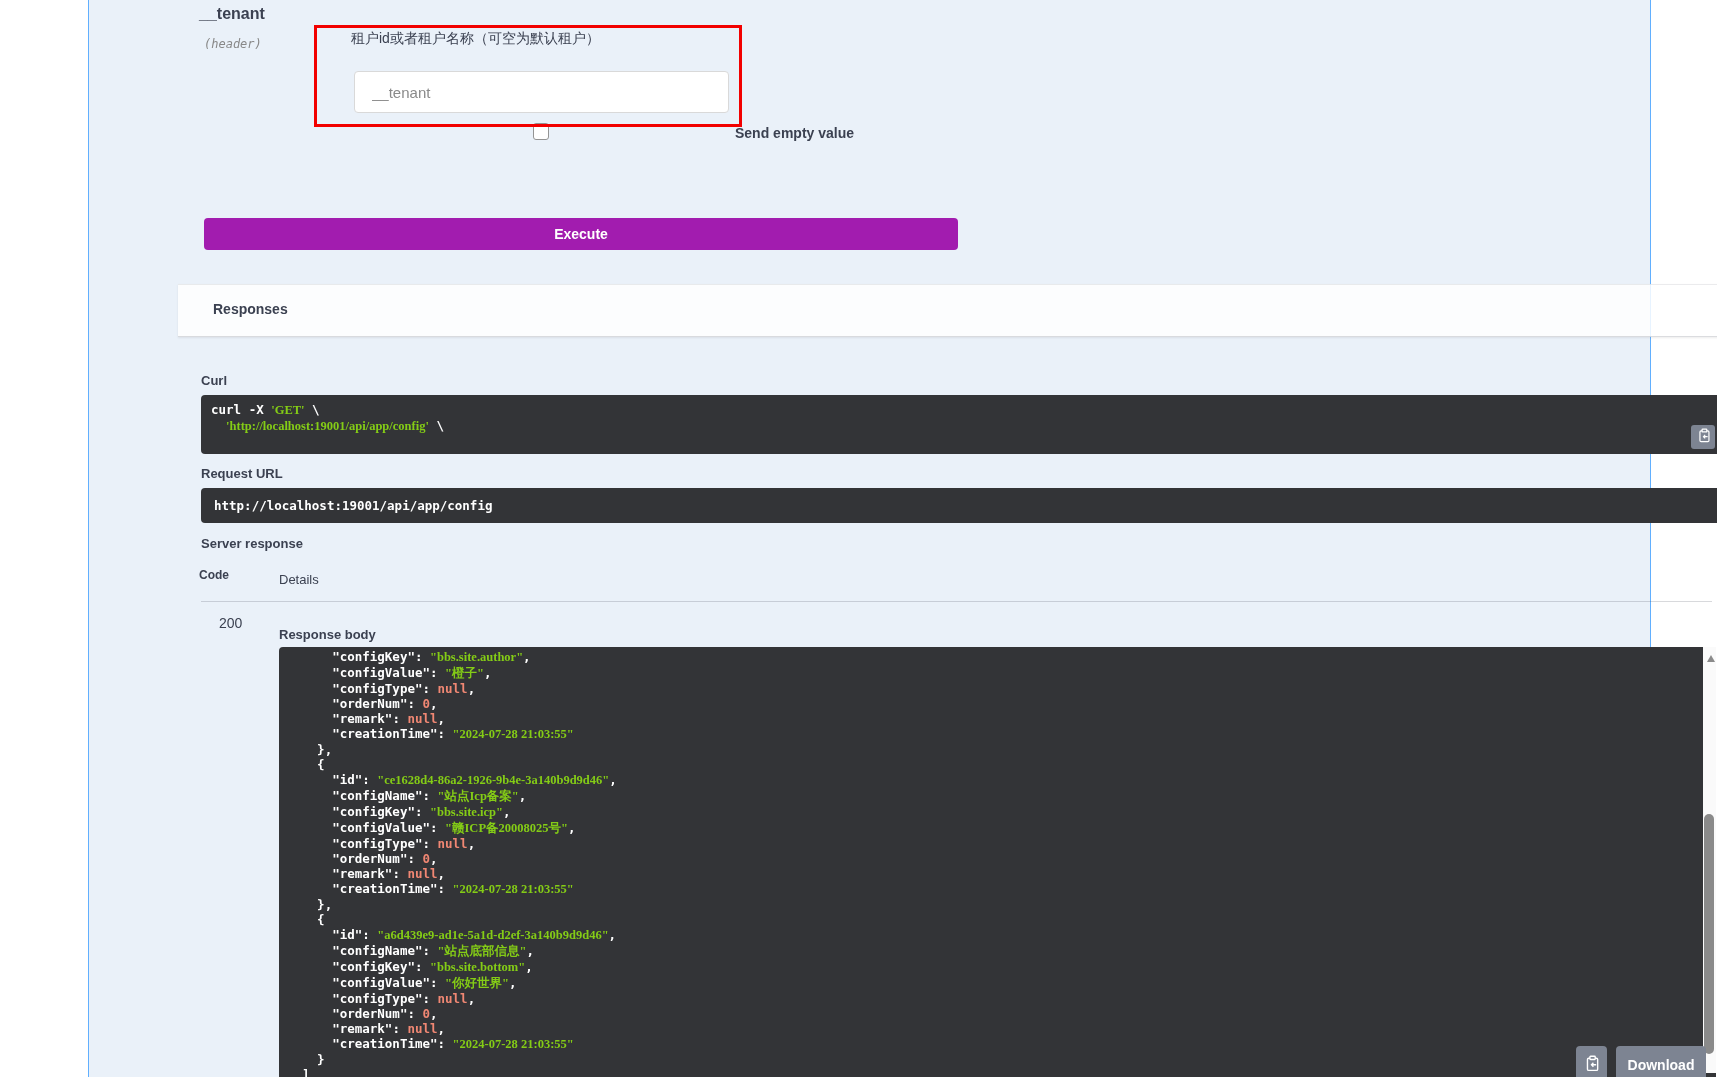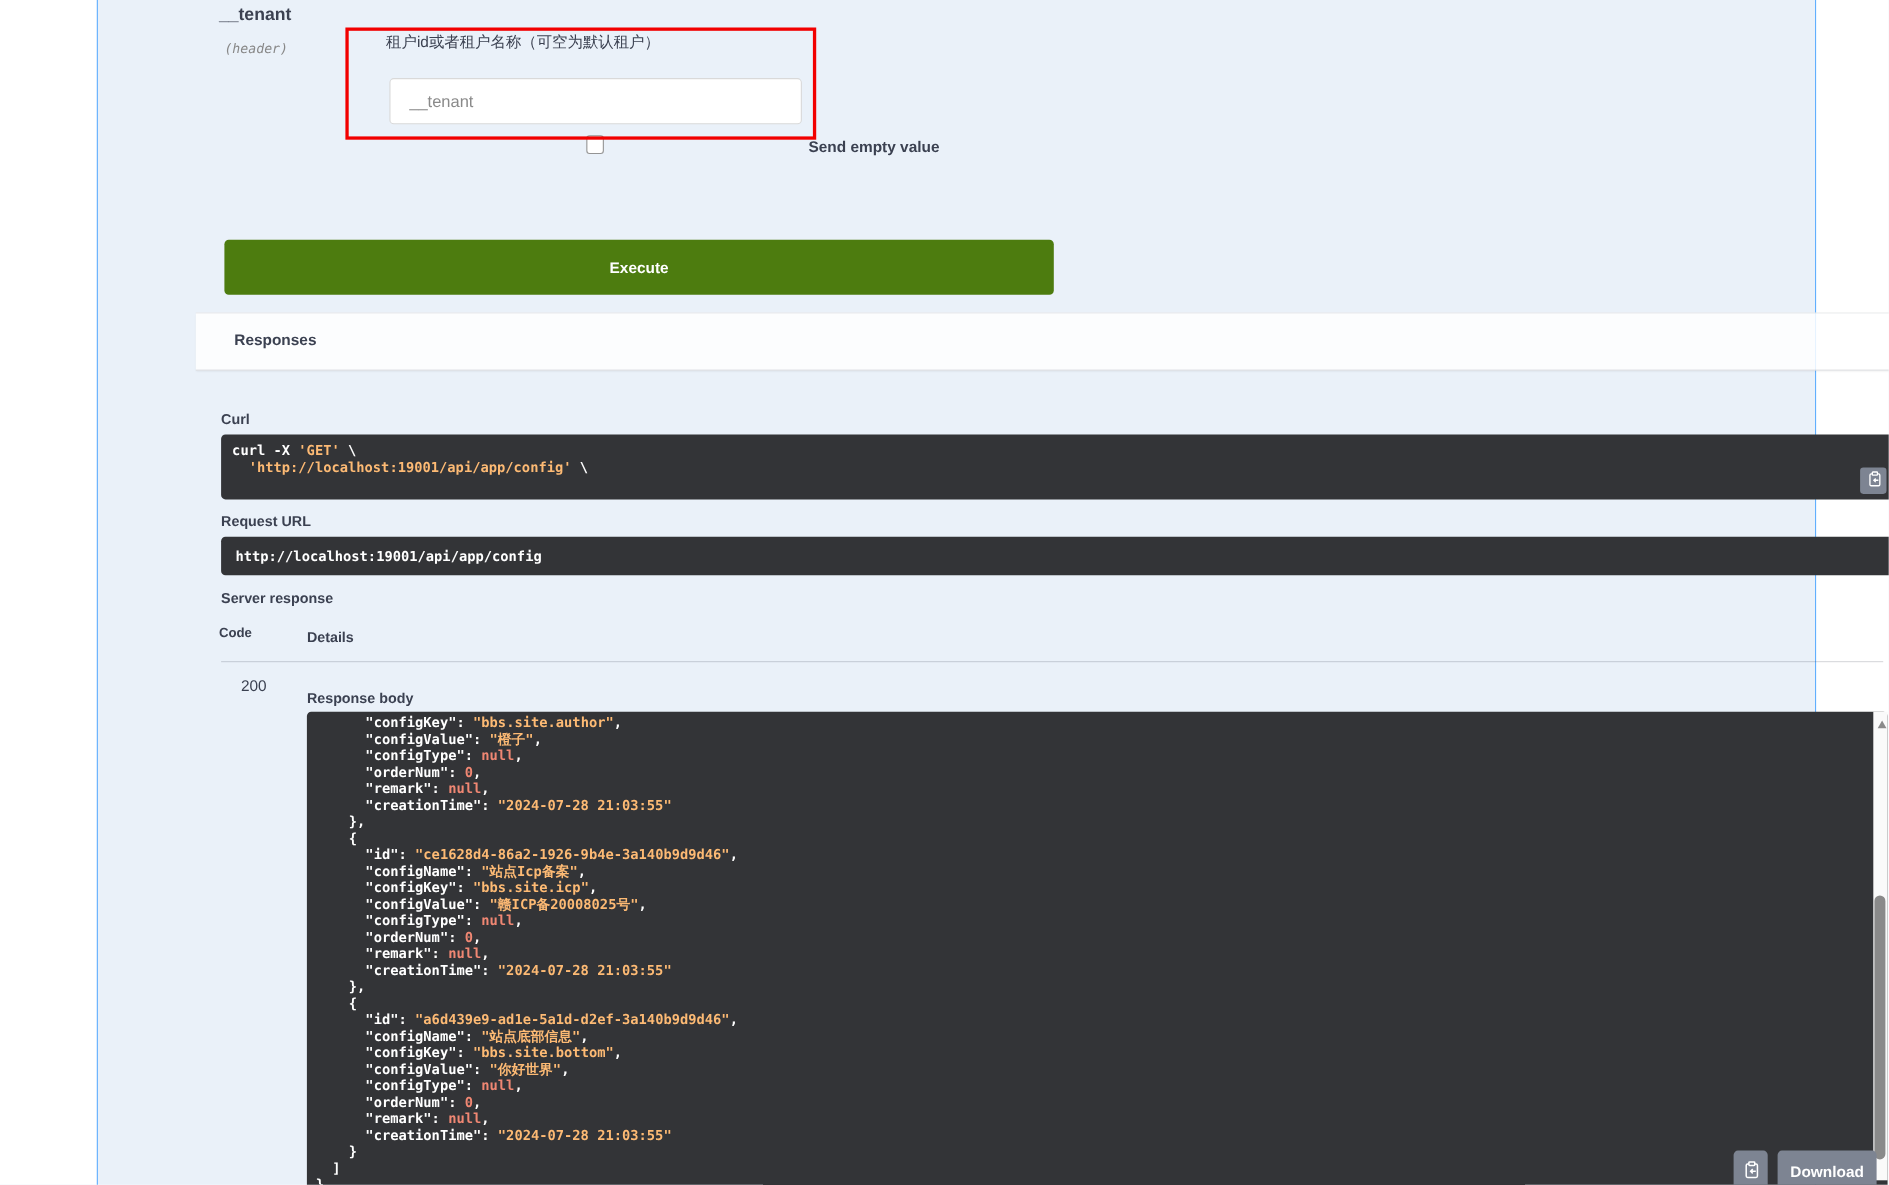--- a/index.html
+++ b/index.html
@@ -40,21 +40,21 @@
     accent-color:#fff;appearance:none;background:#fff;
     border:1px solid #949494;border-radius:3px;
   }
   .send-empty-label{left:646px;top:129px;font-size:14px;font-weight:bold;color:#3b4151;}
 
   
   .btn{
     box-sizing:border-box;border-radius:4px;font-size:14px;font-weight:bold;
     display:flex;align-items:center;justify-content:center;cursor:pointer;
   }
-  .btn-execute{left:115px;top:222px;width:754px;height:50px;background:#4d7c0f;color:#fff;border:none;text-align:center;}
+  .btn-execute{left:115px;top:222px;width:754px;height:32px;background:#a21caf;color:#fff;border:none;text-align:center;}
   .btn-clear{left:872px;top:222px;width:751px;height:32px;background:transparent;
     border:2px solid #7f7f7f;color:#3b4151;}
 
   
   .responses-band{
     left:89px;top:288px;width:1561px;height:53px;
     background:rgba(255,255,255,.85);
     border-top:1px solid rgba(59,65,81,.10);
     border-bottom:1px solid rgba(59,65,81,.18);
     box-shadow:0 1px 2px rgba(0,0,0,.08);
@@ -67,34 +67,34 @@
   
   .darkblock{
     background:#333437;border-radius:4px;box-sizing:border-box;
     font-family:"DejaVu Sans Mono","Liberation Mono",monospace;
     font-size:12.5px;font-weight:600;line-height:15px;color:#fff;
     overflow:hidden;
   }
   .code-line{white-space:pre;}
   .tok-w{color:#ffffff;}
   .tok-b{color:#ffffff;font-weight:bold;}
-  .tok-s{color:#fdba74;}
+  .tok-s{color:#84cc16;font-family:Liberation Serif, serif;}
   .tok-n{color:#f08773;}
 
   .curl-block{left:112px;top:399px;width:1523px;height:59px;padding:7px 40px 7px 10px;}
   .requrl-block{left:112px;top:492px;width:1523px;height:35px;padding:10px 10px 10px 13px;}
   .respbody-block{left:190px;top:651px;width:1437px;height:442px;padding:2px 30px 0 8px;}
 
   .curl-label{left:112px;top:377px;}
   .requrl-label{left:112px;top:470px;}
   .serverresp-label{left:112px;top:540px;}
 
   
   .code-header{left:110px;top:572px;font-size:12px;font-weight:bold;color:#3b4151;}
-  .details-header{left:190px;top:576px;font-size:13px;font-weight:bold;color:#3b4151;}
+  .details-header{left:190px;top:576px;font-size:13px;font-weight:normal;color:#3b4151;}
   .table-divider{left:112px;top:605px;width:1511px;height:1px;background:rgba(59,65,81,.2);}
   .status-code{left:110px;top:619px;font-size:14px;color:#3b4151;margin-left:20px;}
   .respbody-label{left:190px;top:631px;}
 
   
   .copy-btn{
     background:#7d8492;border:none;border-radius:3px;cursor:pointer;
     display:flex;align-items:center;justify-content:center;
   }
   .curl-copy{left:1602px;top:429px;width:24px;height:24px;}

